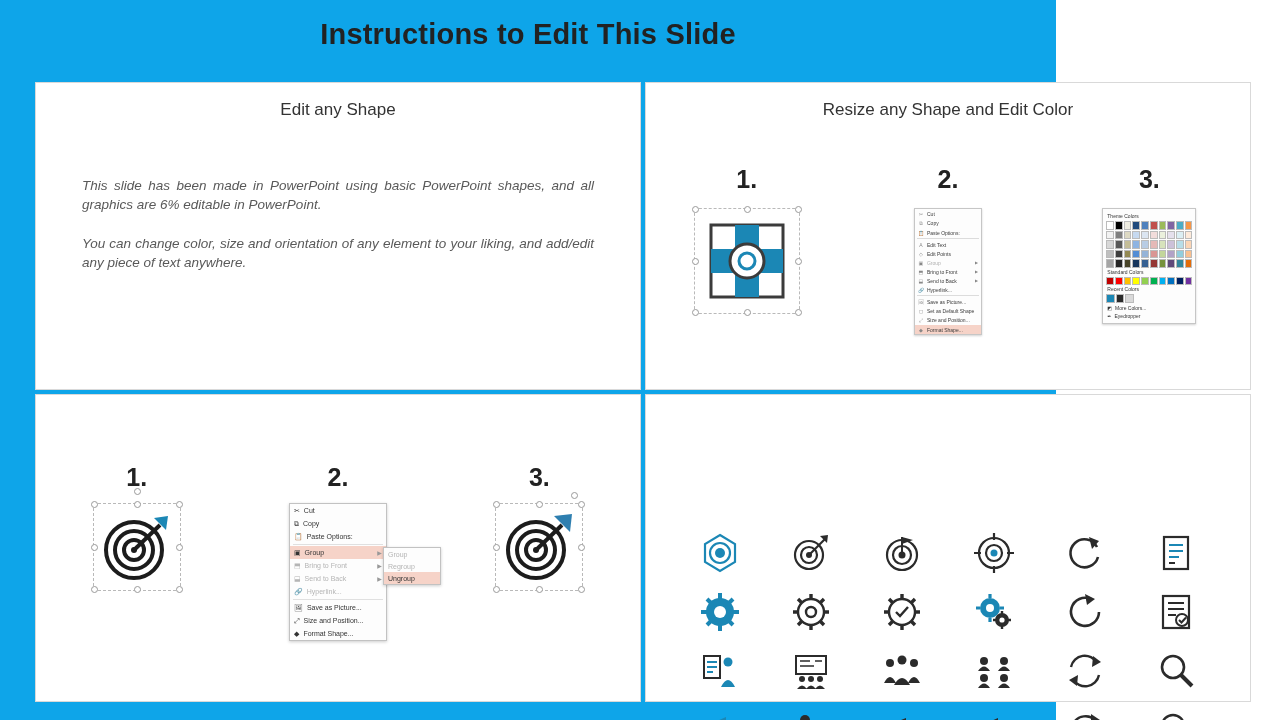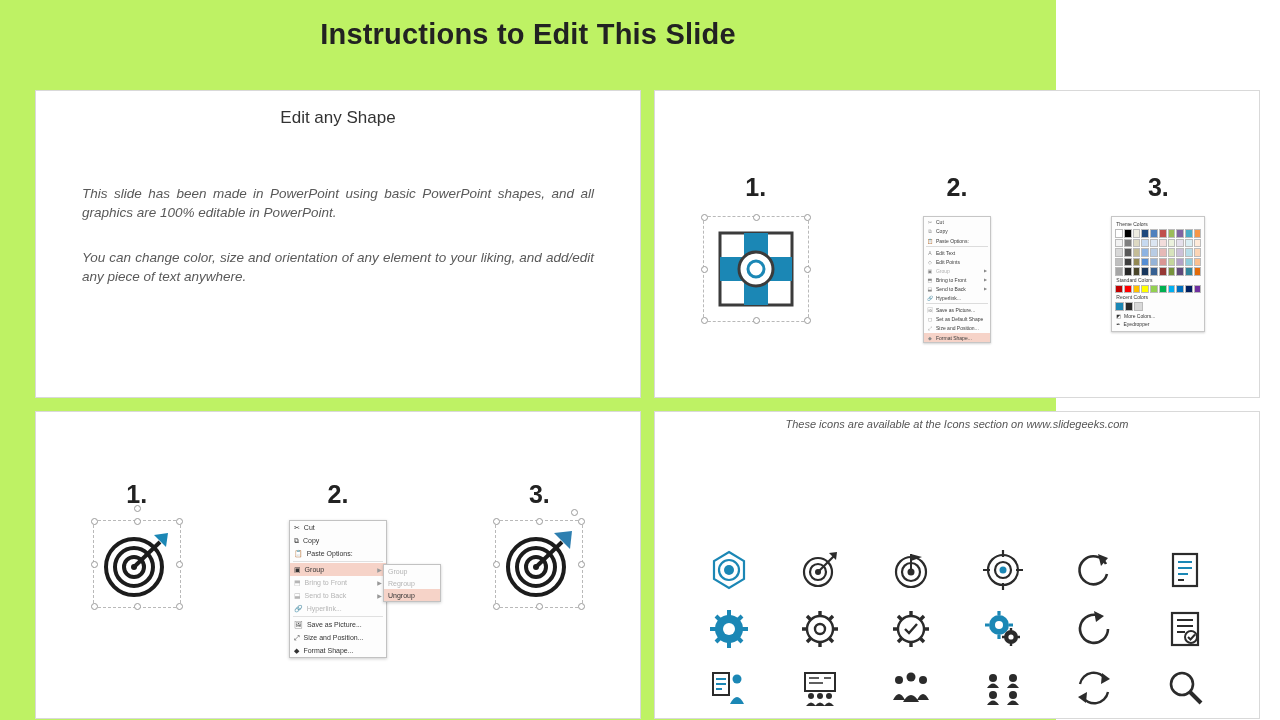--- a/index.html
+++ b/index.html
@@ -12,41 +12,41 @@
     height: 720px;
     font-family: "Liberation Sans", sans-serif;
     color: #333333;
     overflow: hidden;
     position: relative;
   }
   .slide {
     width: 1056px;
     height: 720px;
     position: relative;
-    background: #bef264;
+    background: #0ea5e9;
     box-sizing: border-box;
   }
   .slide-title {
     text-align: center;
     font-size: 29px;
     font-weight: bold;
     color: #222222;
     padding-top: 18px;
     letter-spacing: 0.2px;
   }
   .grid {
     position: absolute;
-    top: 90px;
+    top: 82px;
     left: 35px;
     width: 1212px;
     height: 620px;
     display: grid;
     grid-template-columns: 606px 606px;
     grid-template-rows: 308px 308px;
-    gap: 13px;
+    gap: 4px;
   }
   .panel {
     border: 1px solid #d9d9d9;
     box-sizing: border-box;
     position: relative;
     background: #ffffff;
   }
   .panel-title {
     text-align: center;
     font-size: 17px;
@@ -64,21 +64,21 @@
   
   .para {
     font-style: italic;
     font-size: 13.5px;
     color: #595959;
     line-height: 19px;
     text-align: justify;
     margin: 0 46px;
   }
   .para.first { margin-top: 56px; }
-  .para.second { margin-top: 26px; }
+  .para.second { margin-top: 20px; }
 
   
   .steps {
     position: absolute;
     left: 0;
     right: 0;
     display: flex;
   }
   .step-col {
     flex: 1;
@@ -202,25 +202,26 @@
 <body>
 
 <div class="slide">
 
   <div class="slide-title">Instructions to Edit This Slide</div>
 
   <div class="grid">
 
     <div class="panel">
       <div class="panel-title">Edit any Shape</div>
-      <div class="para first">This slide has been made in PowerPoint using basic PowerPoint shapes, and all graphics are 100% editable in PowerPoint.</div>
+      <div class="para first">This slide has been made in PowerPoint using basic PowerPoint shapes, and all graphics are 6% editable in PowerPoint.</div>
       <div class="para second">You can change color, size and orientation of any element to your liking, and add/edit any piece of text anywhere.</div>
     </div>
 
     <div class="panel">
+      <div class="panel-title">Resize any Shape and Edit Color</div>
 
       <div class="steps" style="top:82px;">
         <div class="step-col"><span class="step-num big">1.</span></div>
         <div class="step-col"><span class="step-num big">2.</span></div>
         <div class="step-col"><span class="step-num big">3.</span></div>
       </div>
 
       <div class="figure-row" style="top:125px;">
 
         <div class="figure-col">
@@ -515,21 +516,20 @@
             <div class="handle" style="left:-3px;bottom:-3px;"></div>
             <div class="handle" style="left:40px;bottom:-3px;"></div>
             <div class="handle" style="right:-3px;bottom:-3px;"></div>
             <div class="handle" style="right:4px;top:-12px;"></div>
           </div>
         </div>
       </div>
     </div>
 
     <div class="panel">
-      <div class="panel-subtitle">These icons are available at the Icons section on www.slidegeeks.com</div>
 
       <div class="icon-grid">
 
         <div class="icon-cell">
           <svg width="40" height="40" viewBox="0 0 40 40">
             <path d="M20 2 L35 11 L35 29 L20 38 L5 29 L5 11 Z" fill="none" stroke="#1b87b5" stroke-width="2.2"></path>
             <circle cx="20" cy="20" r="10" fill="none" stroke="#1b87b5" stroke-width="2.2"></circle>
             <circle cx="20" cy="20" r="5" fill="#1b87b5"></circle>
           </svg>
         </div>

